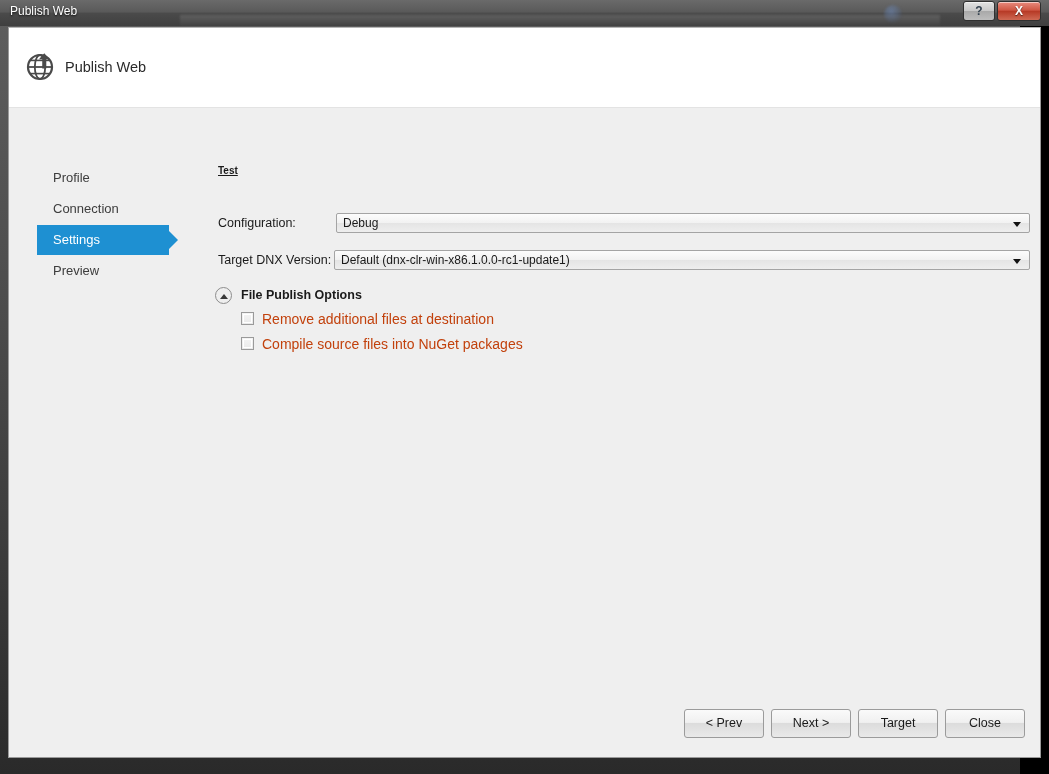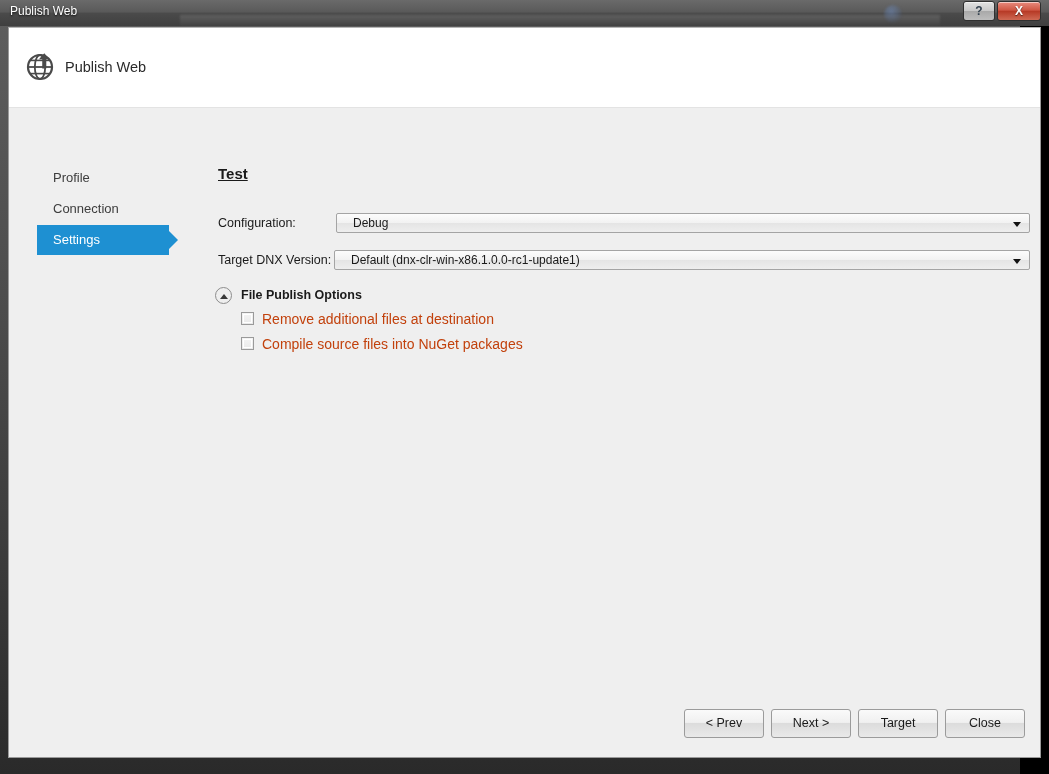--- a/index.html
+++ b/index.html
@@ -168,21 +168,21 @@
   
   #main {
     position: absolute;
     left: 165px; top: 80px;
     width: 866px;
     height: 651px;
   }
   #page-title {
     position: absolute;
     left: 44px; top: 57px;
-    font-size: 15px;
+    font-size: 10px;
     font-weight: bold;
     color: #1a1a1a;
     white-space: nowrap;
     text-decoration: underline;
   }
 
   .form-label {
     position: absolute;
     font-size: 12.5px;
     color: #1a1a1a;
@@ -194,21 +194,21 @@
     position: absolute;
     height: 20px;
     background: linear-gradient(to bottom, #fcfcfc 0%, #f2f2f2 48%, #e4e4e4 50%, #eeeeee 100%);
     border: 1px solid #a4a4a4;
     border-radius: 2px;
     box-sizing: border-box;
     cursor: default;
   }
   .combo-text {
     position: absolute;
-    left: 16px; top: 2px;
+    left: 6px; top: 2px;
     font-size: 12px;
     color: #1a1a1a;
     white-space: nowrap;
   }
   .combo-arrow {
     position: absolute;
     right: 8px; top: 8px;
     width: 0; height: 0;
     border-left: 4px solid transparent;
     border-right: 4px solid transparent;
@@ -332,20 +332,21 @@
         </svg>
       </div>
       <div id="header-title">Publish Web</div>
     </div>
 
     <div id="sidebar">
       <div class="nav-item" style="top:55px;">Profile</div>
       <div class="nav-item selected" style="top:117px;">Settings</div>
       <div class="nav-item" style="top:86px;">Connection</div>
       <div class="nav-arrow" style="top:123px;"></div>
+      <div class="nav-item" style="top:148px;">Preview</div>
     </div>
 
     <div id="main">
 
       <div id="page-title">Test</div>
 
       <div class="form-label" style="left:44px; top:108px;">Configuration:</div>
       <div class="combo" style="left:162px; top:105px; width:694px;">
         <span class="combo-text">Debug</span>
         <span class="combo-arrow"></span>

